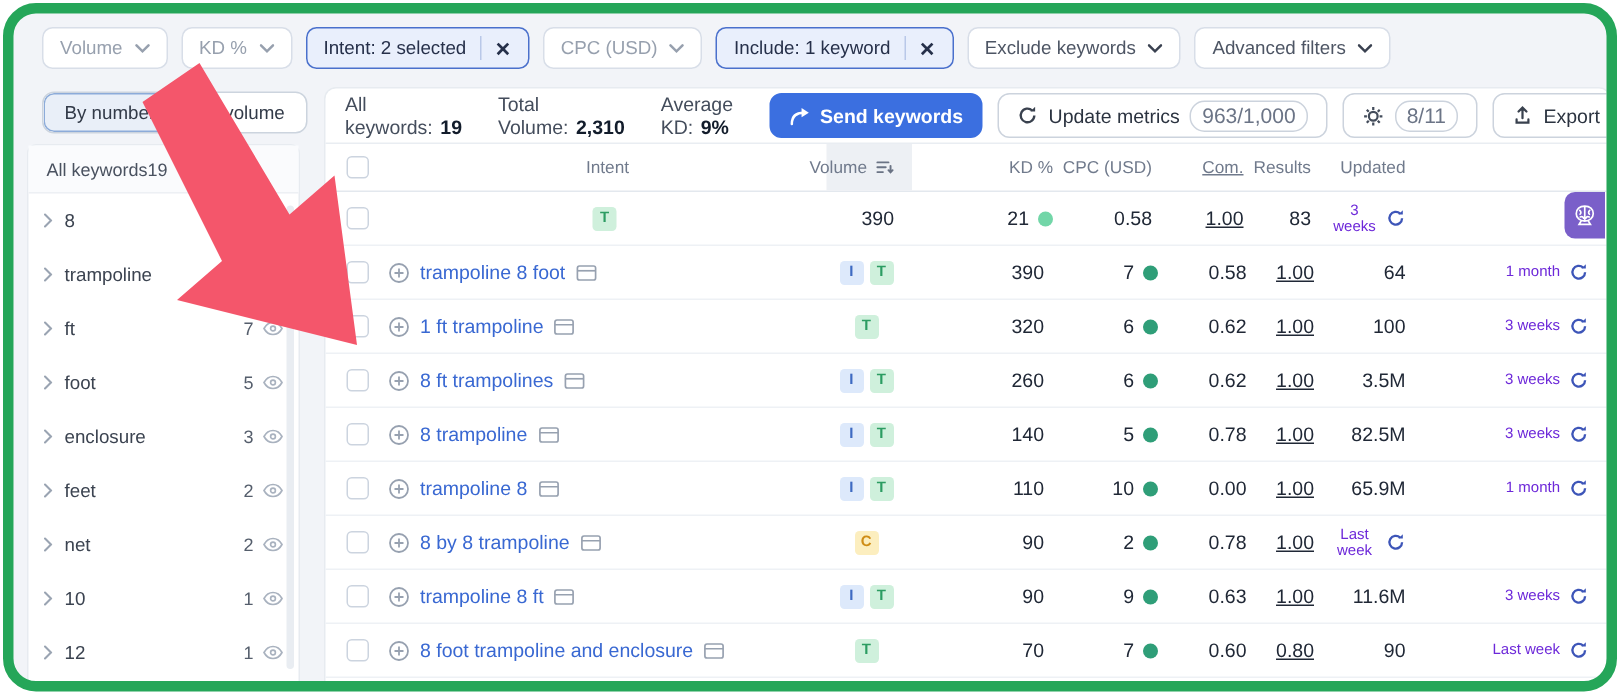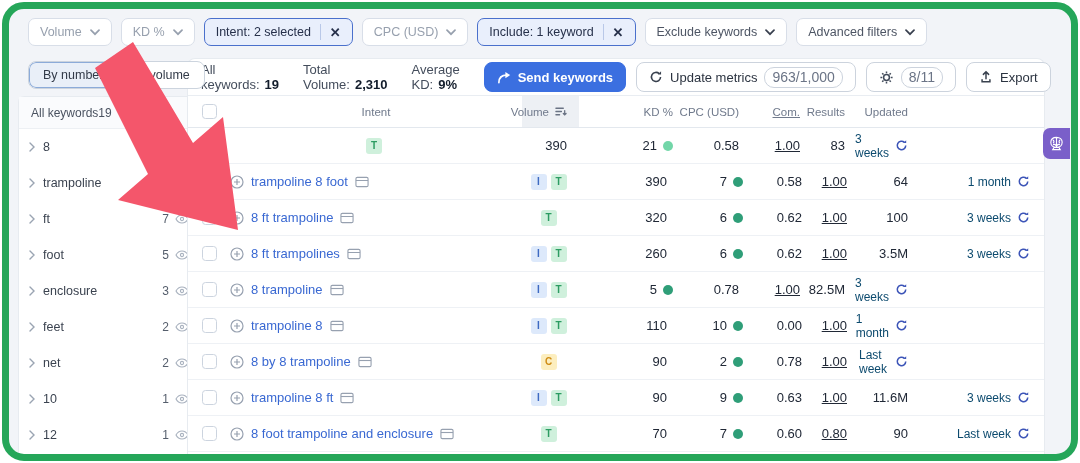--- a/index.html
+++ b/index.html
@@ -37,21 +37,21 @@
              font-size:12px; color:#4a5260;}
   .side-item{height:36px; display:flex; align-items:center; padding:0 10px 0 10px;
              font-size:12.5px; color:#3b4350; cursor:pointer;}
   .side-item .chevR{display:flex; color:#9aa4b2; margin-right:8px;}
   .side-item .g-label{flex:1;}
   .side-item .g-count{min-width:14px; text-align:right; color:#555e6c; font-size:12px; margin-right:6px;}
   .side-item .eye{display:flex; color:#a9b2bf;}
   .side-scroll{position:absolute; top:40px; bottom:8px; right:3px; width:5px; background:#e9edf2; border-radius:3px;}
 
   
-  .main-card{position:absolute; left:178px; top:49px; width:858px; bottom:0; background:#fff;
+  .main-card{position:absolute; left:207px; top:49px; width:858px; bottom:0; background:#fff;
              border:1px solid #e7ebf0; border-bottom:none; border-radius:8px 8px 0 0; z-index:4;}
   .stats-bar{height:37px; display:flex; align-items:center; padding-left:13px; border-bottom:1px solid #e9edf2;}
   .stat{margin-right:24px; font-size:13px; color:#444d5c;}
   .stat b{color:#121c2b; margin-left:5px;}
   .actions{margin-left:auto; margin-right:28px; display:flex; gap:10px; align-items:center;}
   .btn{height:30px; display:flex; align-items:center; gap:7px; border:1px solid #ccd3dd; border-radius:8px;
        background:#fff; padding:12px 12px; font-size:13px; color:#2b3340; cursor:pointer; white-space:nowrap;}
   .btn-primary{background:var(--accent); border-color:var(--accent); color:#fff; font-weight:bold;}
   .pill{border:1px solid #ccd3dd; border-radius:10px; font-size:14px; color:#6b7486; padding:1.5px 7px;}
   .btn .icon{display:flex;}
@@ -70,21 +70,21 @@
   .vol-head{background:#edf0f4;}
   .vol-head .icon{margin-left:6px; color:#6a7384; display:flex;}
   .checkbox{width:15px; height:15px; border:1.5px solid #ccd4df; border-radius:3.5px; background:#fff; cursor:pointer;}
   .kw-link{color:var(--link); text-decoration:none; margin:0 7px; cursor:pointer;}
   .plus-ic{color:#97a1b0; display:flex; cursor:pointer;}
   .card-ic{color:#97a1b0; display:flex; cursor:pointer;}
   .badge{width:16px; height:16px; line-height:16px; text-align:center; border-radius:3px;
          font-size:10px; font-weight:bold; margin-right:4px;}
   .dot{width:10px; height:10px; border-radius:50%; margin-left:6px;}
   .dot.light{background:var(--kd-light);} .dot.dark{background:var(--kd-dark);}
-  .upd-txt{font-size:12px; color:#0c4a6e;}
+  .upd-txt{font-size:10px; color:#6d28d9;text-align:center;}
   .refresh-ic{color:var(--refresh); display:flex; margin-left:6px; cursor:pointer;}
 
   
   .arrow-overlay{position:absolute; inset:0; z-index:40; pointer-events:none;}
   .ext-btn{position:absolute; right:1px; top:119px; width:27px; height:31px; background:var(--ext);
            border-radius:7px 0 0 7px; z-index:45; display:flex; align-items:center; justify-content:center; cursor:pointer;}
 </style>
 </head>
 <body>
 
@@ -446,21 +446,21 @@
           <div class="cell c-check">
             <div class="checkbox"></div>
           </div>
           <div class="cell c-kw">
             <span class="plus-ic">
               <svg width="14" height="14" viewBox="0 0 14 14" fill="none" stroke="currentColor" stroke-width="1.2">
                 <circle cx="7" cy="7" r="6"></circle>
                 <path d="M7 4v6M4 7h6"></path>
               </svg>
             </span>
-            <a class="kw-link">8 ft trampoline</a>
+            <a class="kw-link">1 ft trampoline</a>
             <span class="card-ic">
               <svg width="14" height="12" viewBox="0 0 15 12" fill="none" stroke="currentColor" stroke-width="1.2">
                 <rect x="1" y="1" width="13" height="10" rx="1.5"></rect>
                 <path d="M1 4.4h13"></path>
               </svg>
             </span>
           </div>
           <div class="cell c-int center">
             <span class="badge" style="background: rgb(207, 240, 220); color: rgb(44, 156, 98);">T</span>
           </div>
@@ -539,20 +539,21 @@
               <svg width="14" height="12" viewBox="0 0 15 12" fill="none" stroke="currentColor" stroke-width="1.2">
                 <rect x="1" y="1" width="13" height="10" rx="1.5"></rect>
                 <path d="M1 4.4h13"></path>
               </svg>
             </span>
           </div>
           <div class="cell c-int center">
             <span class="badge" style="background: rgb(221, 233, 251); color: rgb(62, 106, 194);">I</span>
             <span class="badge" style="background: rgb(207, 240, 220); color: rgb(44, 156, 98);">T</span>
           </div>
+          <div class="cell c-vol right">140</div>
           <div class="cell c-kd right">
             <span>5</span>
             <span class="dot dark"></span>
           </div>
           <div class="cell c-cpc right">0.78</div>
           <div class="cell c-com right">1.00</div>
           <div class="cell c-res right">82.5M</div>
           <div class="cell c-upd right">
             <span class="upd-txt">3 weeks</span>
             <span class="refresh-ic">
@@ -586,20 +587,21 @@
             <span class="badge" style="background: rgb(221, 233, 251); color: rgb(62, 106, 194);">I</span>
             <span class="badge" style="background: rgb(207, 240, 220); color: rgb(44, 156, 98);">T</span>
           </div>
           <div class="cell c-vol right">110</div>
           <div class="cell c-kd right">
             <span>10</span>
             <span class="dot dark"></span>
           </div>
           <div class="cell c-cpc right">0.00</div>
           <div class="cell c-com right">1.00</div>
+          <div class="cell c-res right">65.9M</div>
           <div class="cell c-upd right">
             <span class="upd-txt">1 month</span>
             <span class="refresh-ic">
               <svg width="13" height="13" viewBox="0 0 16 16">
                 <path d="M13.2 8a5.2 5.2 0 1 1-1.6-3.8" fill="none" stroke="currentColor" stroke-width="1.9"></path>
                 <path d="M13.8 1.4v3.6h-3.6z" fill="currentColor"></path>
               </svg>
             </span>
           </div>
         </div>

